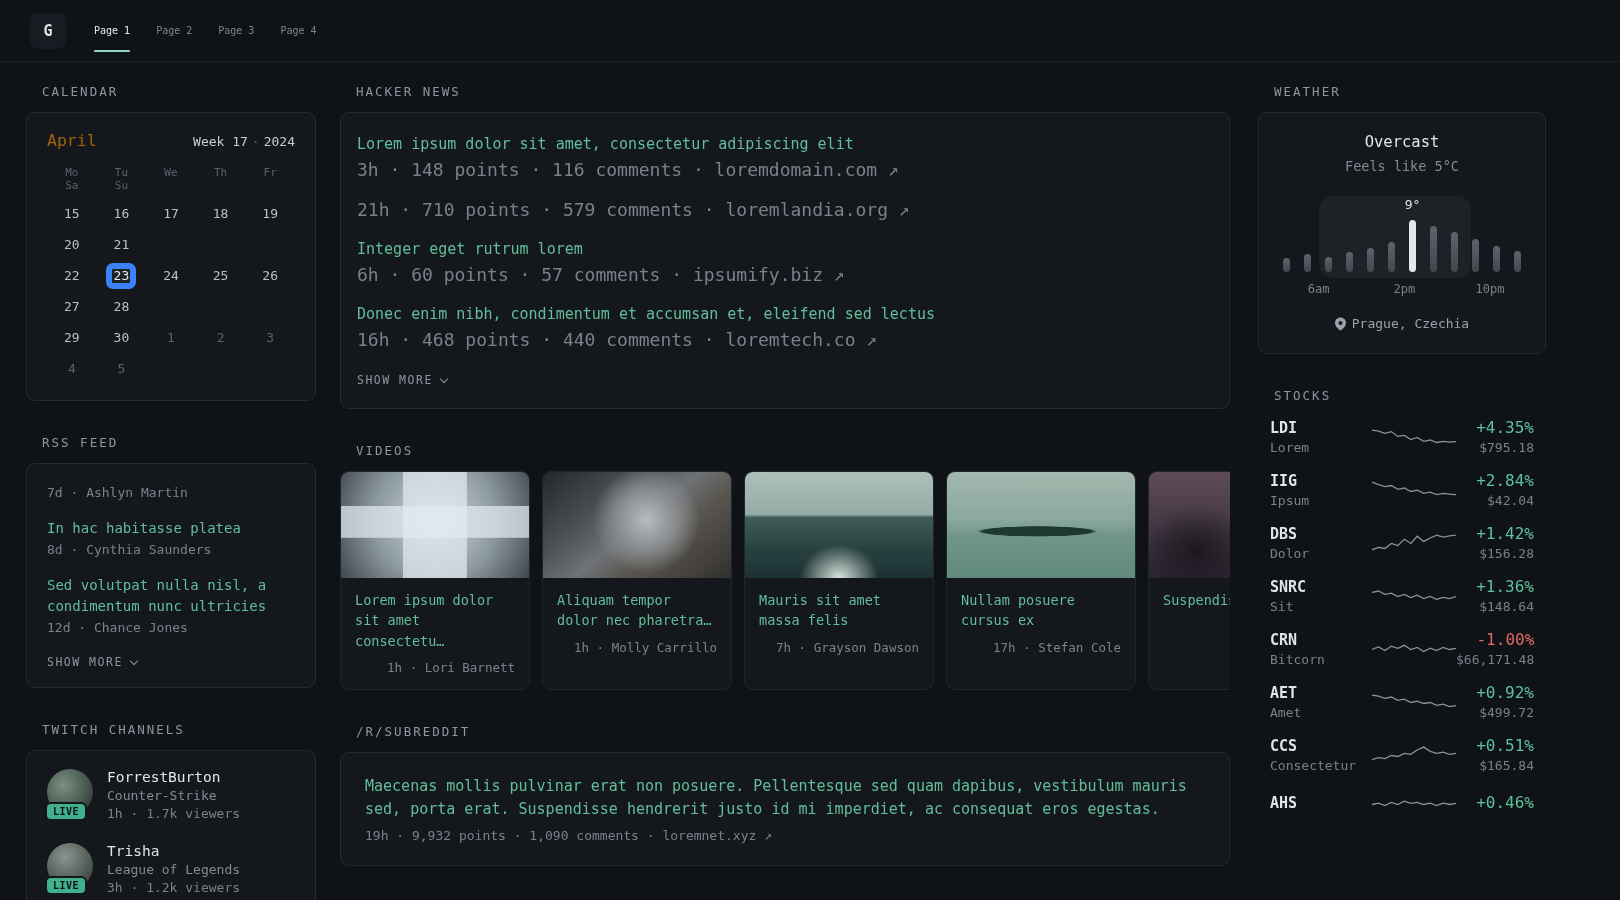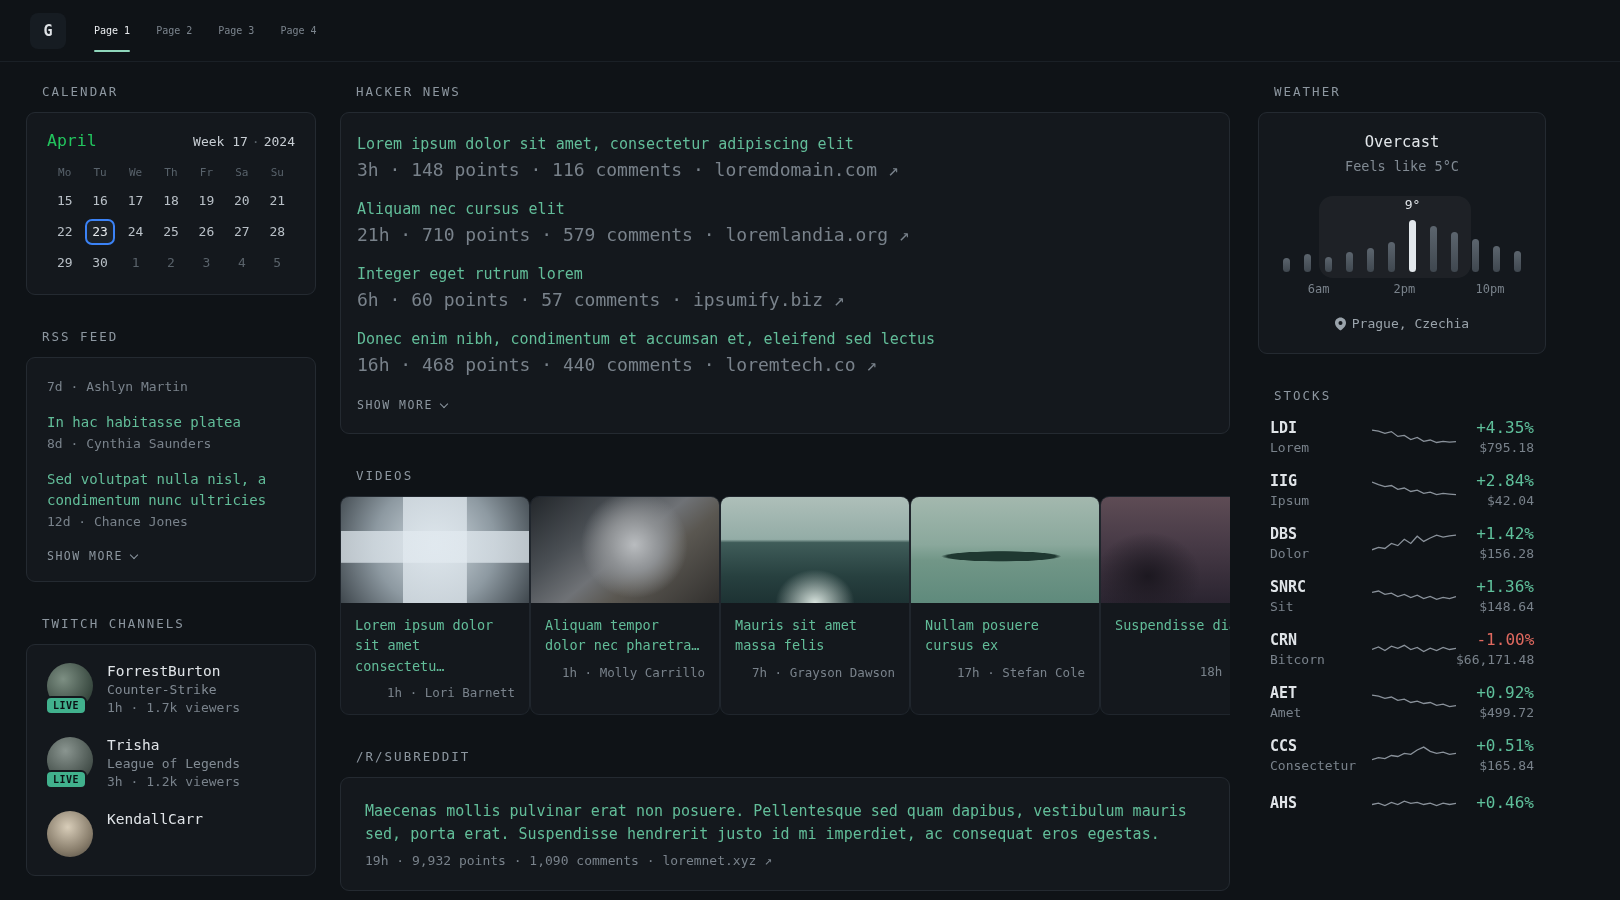--- a/index.html
+++ b/index.html
@@ -49,35 +49,35 @@
     transform: rotate(-45deg); position: relative; top: -2px;
   }
   .show-more {
     display: inline-block; font-size: 11.5px; letter-spacing: 1.5px;
     color: #8d97a0; cursor: pointer;
   }
 
   
   .cal-card { padding: 18px 20px 16px; }
   .cal-head { display: flex; justify-content: space-between; align-items: baseline; }
-  .cal-month { font-size: 16.5px; color: #22c55e; font-weight: 500; }
+  .cal-month { font-size: 16.5px; color: #a16207; font-weight: 500; }
   .cal-meta { font-size: 13px; color: #c7cdd3; }
   .cal-meta .dot { color: #5a636b; padding: 0 4px; }
-  .cal-dow, .cal-row { display: grid; grid-template-columns: repeat(7, 1fr); }
+  .cal-dow, .cal-row { display: grid; grid-template-columns: repeat(5, 1fr); }
   .cal-dow { margin-top: 16px; }
   .cal-dow span { text-align: center; font-size: 11px; color: #58626b; }
   .cal-grid { margin-top: 6px; }
   .cal-day {
     height: 31px; display: flex; align-items: center; justify-content: center;
     font-size: 13px; color: #b9c0c7;
   }
   .cal-day.next { color: #59626a; }
   .cal-day.selected span {
     display: flex; align-items: center; justify-content: center;
-    min-width: 30px; height: 26px; border: 2px solid #3b82f6;
+    min-width: 30px; height: 26px; border: 6px solid #3b82f6;
     border-radius: 7px; background: #1c2228; color: #e6eaed;
   }
 
   
   .rss-card { padding: 18px 20px; }
   .rss-item { margin-bottom: 18px; }
   .rss-title { font-size: 14px; line-height: 1.5; color: #62bd99; display: block; }
   .rss-title.read { color: #a9b0b7; }
   .rss-meta { font-size: 13px; color: #79828b; margin-top: 3px; }
 
@@ -102,21 +102,21 @@
   .tw-meta { font-size: 13px; color: #79828b; margin-top: 3px; }
 
   
   .hn-card { padding: 21px 16px; }
   .hn-item { margin-bottom: 19px; }
   .hn-title { display: block; font-size: 15px; color: #62bd99; line-height: 1.4; }
   .hn-meta { font-size: 18px; color: #79828b; margin-top: 4px; }
   .hn-card .show-more { margin-top: 4px; }
 
   
-  .videos-row { display: flex; overflow: hidden; width: 890px; }
+  .videos-row { display: flex; gap: 12px; overflow: hidden; width: 890px; }
   .vid-card {
     width: 190px; flex: none; background: #14181d; border: 1px solid #20262d;
     border-radius: 9px; overflow: hidden; cursor: pointer;
   }
   .vid-thumb { width: 100%; height: 106px; }
   .thumb-1 { background:
       linear-gradient(rgba(226,234,240,0.72), rgba(226,234,240,0.72)) 50% 0/34% 100% no-repeat,
       linear-gradient(rgba(226,234,240,0.72), rgba(226,234,240,0.72)) 0 46%/100% 30% no-repeat,
       radial-gradient(circle at 50% 45%, #cfd9e0 0%, #8d99a1 55%, #3f474d 100%); }
   .thumb-2 { background:
@@ -318,21 +318,20 @@
   <div class="col-mid">
 
     <section class="widget">
       <h2 class="sec-title">HACKER NEWS</h2>
       <div class="card hn-card">
         <div class="hn-item">
           <a class="hn-title">Lorem ipsum dolor sit amet, consectetur adipiscing elit</a>
           <div class="hn-meta">3h · 148 points · 116 comments · loremdomain.com ↗</div>
         </div>
         <div class="hn-item">
-          <a class="hn-title">Aliquam nec cursus elit</a>
           <div class="hn-meta">21h · 710 points · 579 comments · loremlandia.org ↗</div>
         </div>
         <div class="hn-item">
           <a class="hn-title">Integer eget rutrum lorem</a>
           <div class="hn-meta">6h · 60 points · 57 comments · ipsumify.biz ↗</div>
         </div>
         <div class="hn-item">
           <a class="hn-title">Donec enim nibh, condimentum et accumsan et, eleifend sed lectus</a>
           <div class="hn-meta">16h · 468 points · 440 comments · loremtech.co ↗</div>
         </div>

